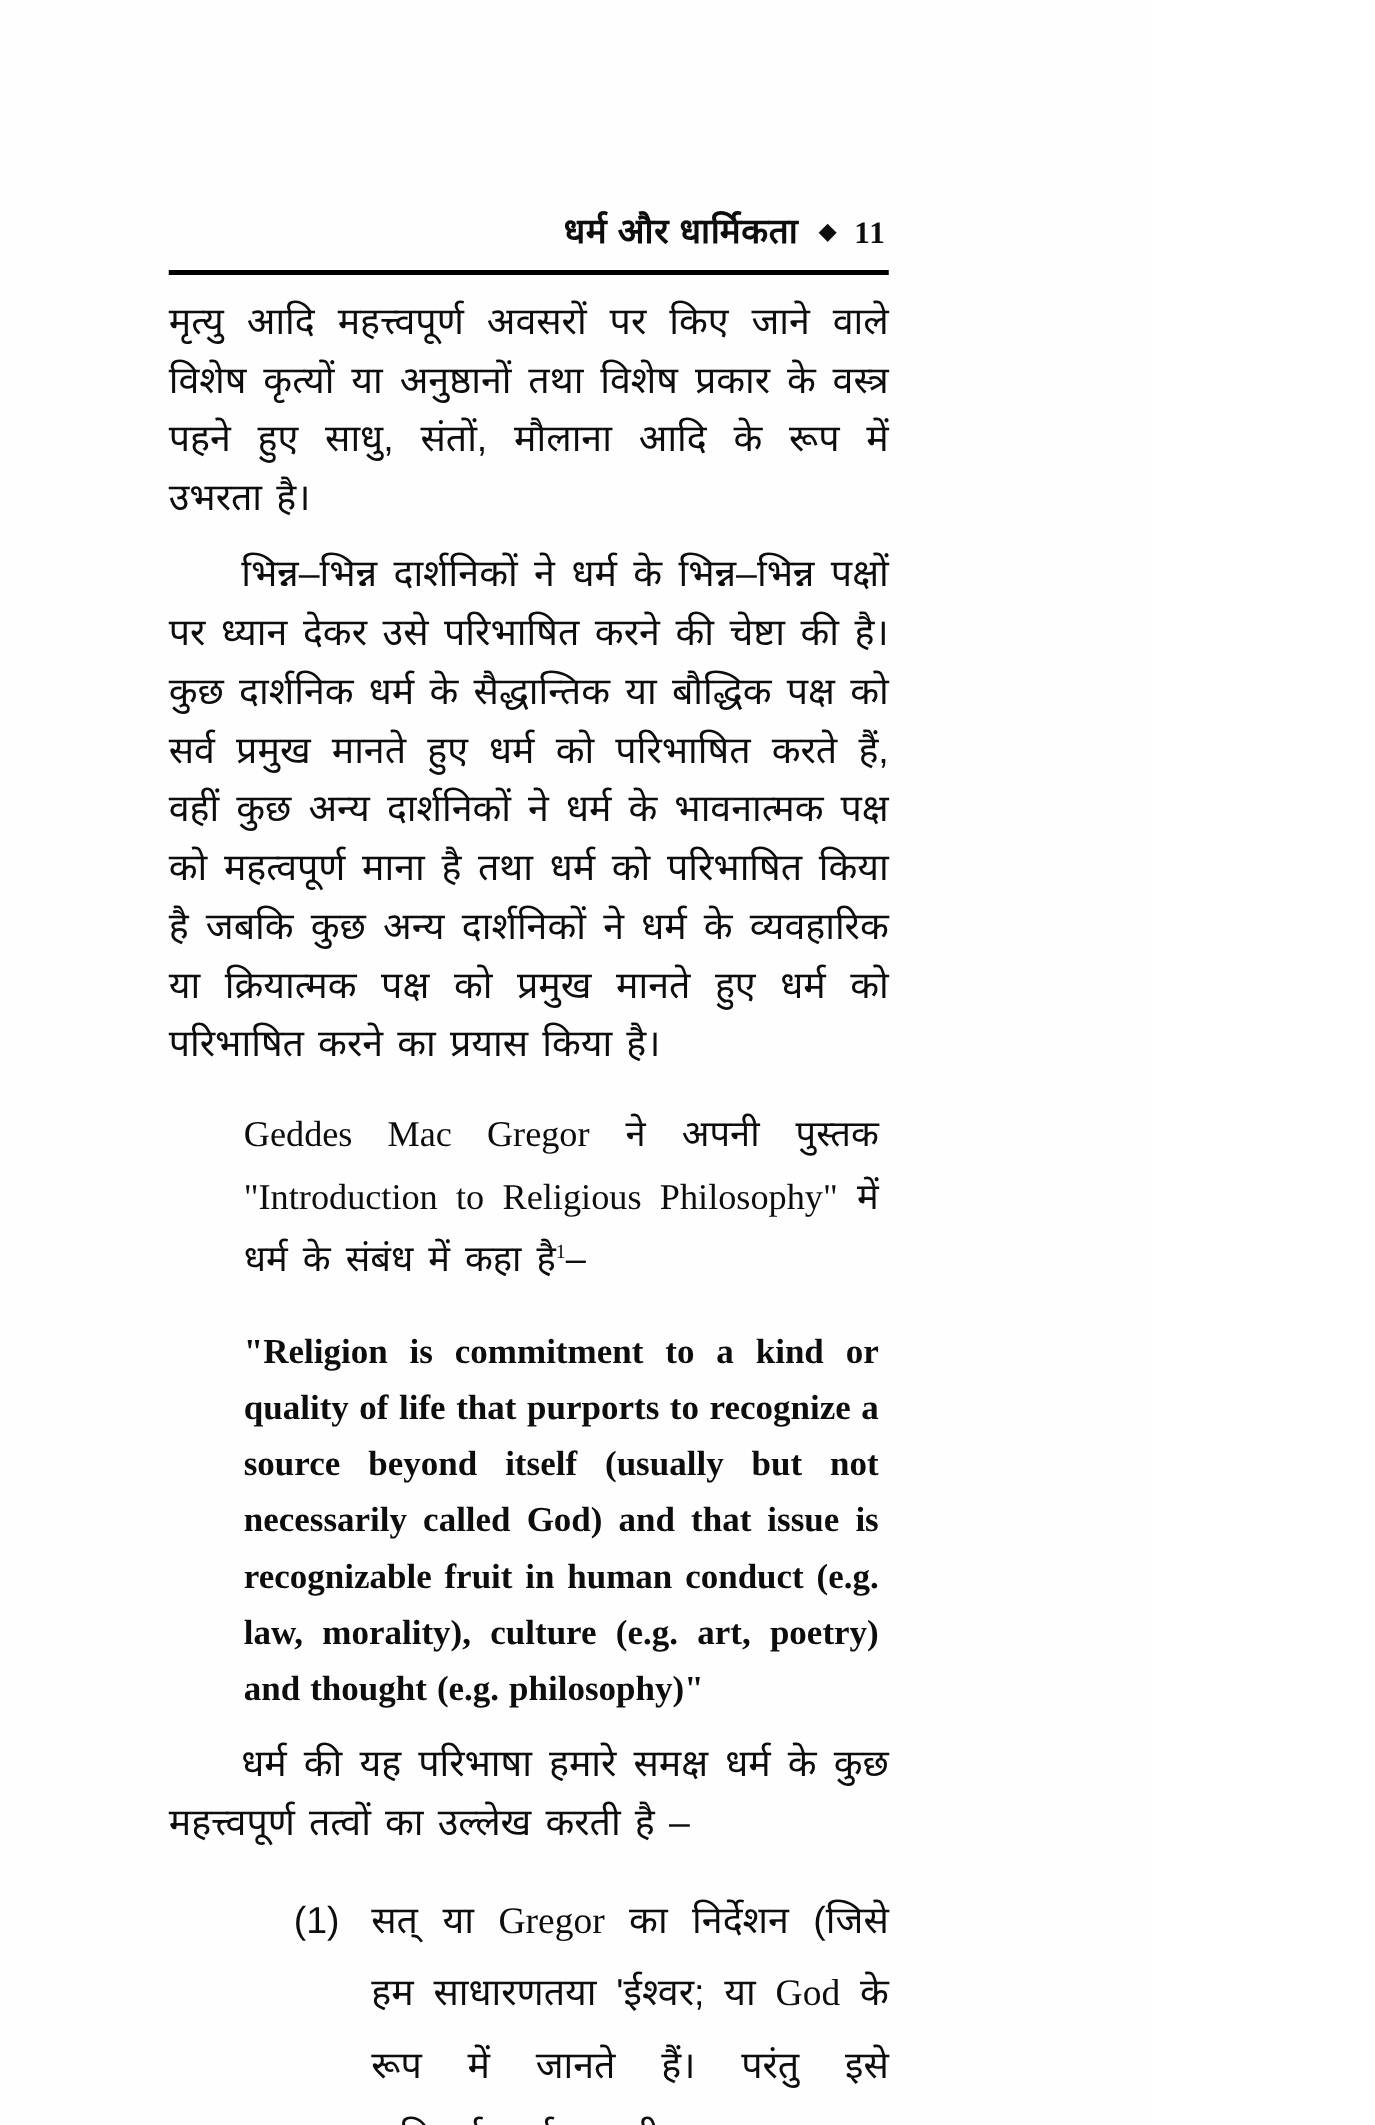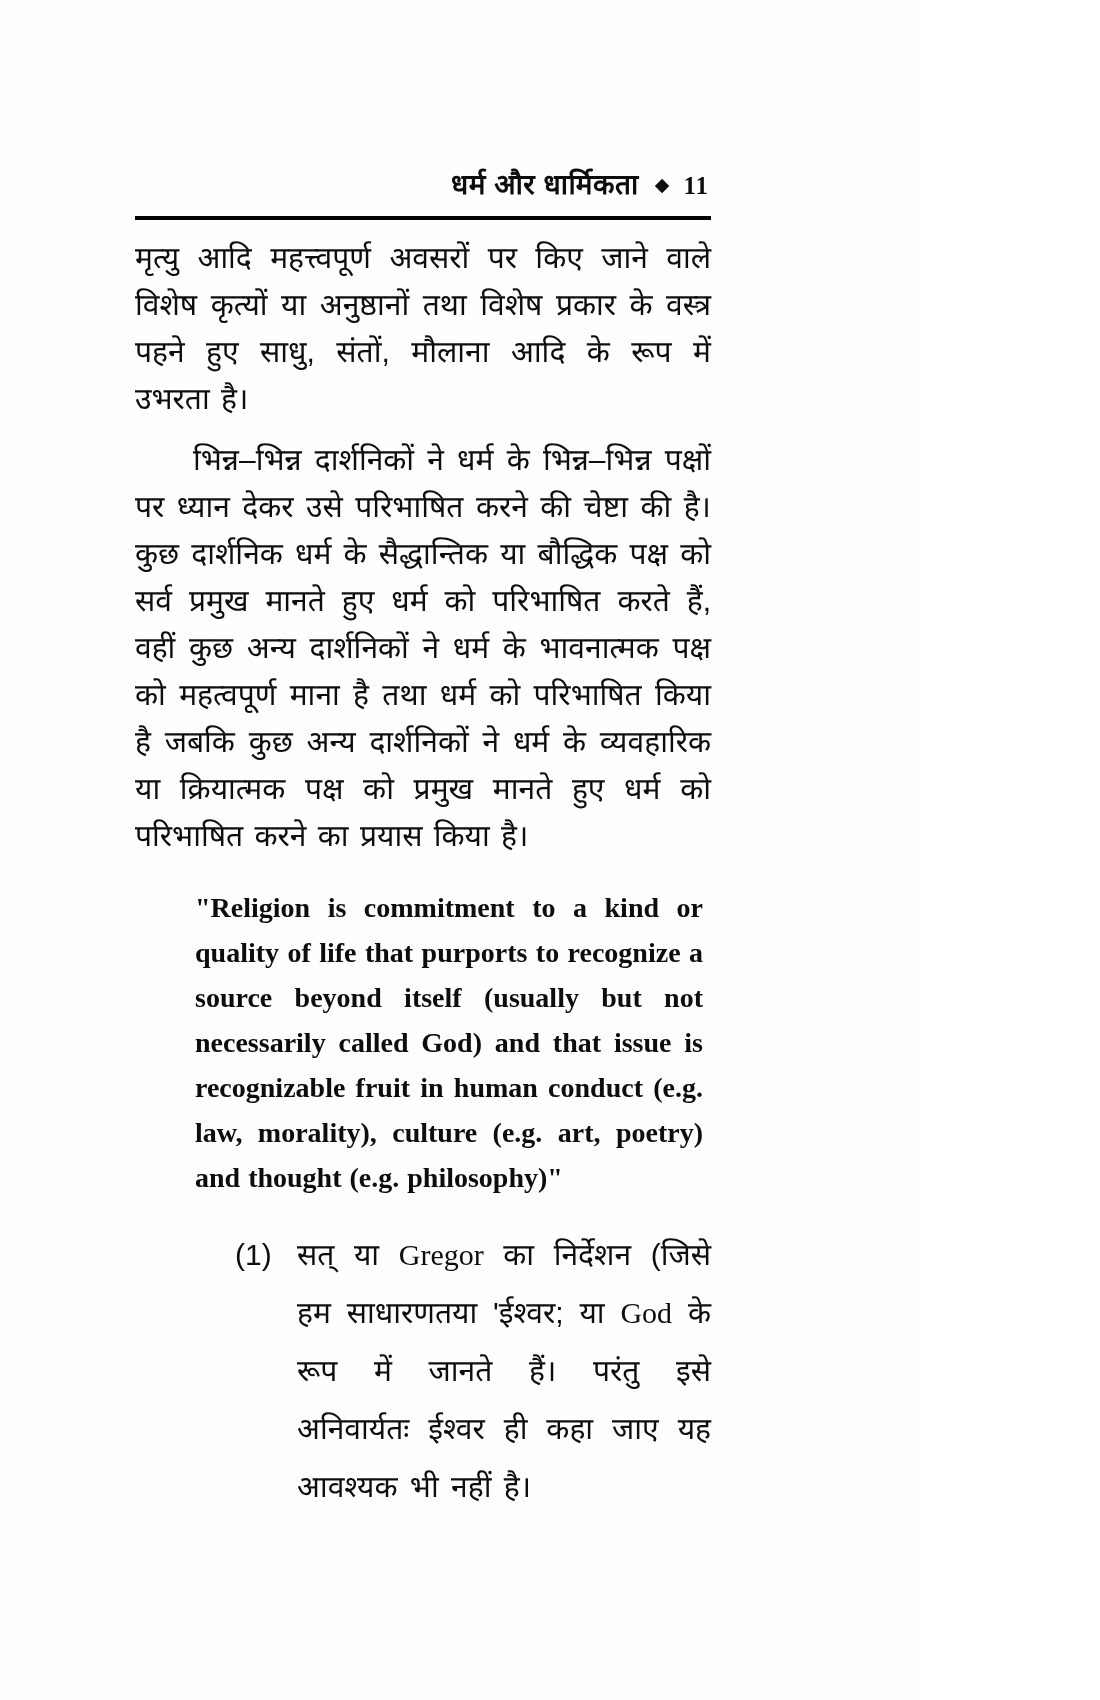--- a/index.html
+++ b/index.html
@@ -113,22 +113,24 @@
     <span class="header-title">धर्म और धार्मिकता</span><span class="diamond">◆</span><span class="page-number">11</span>
   </header>
 
   <div class="rule"></div>
 
   <p class="body noindent">मृत्यु आदि महत्त्वपूर्ण अवसरों पर किए जाने वाले विशेष कृत्यों या अनुष्ठानों तथा विशेष प्रकार के वस्त्र पहने हुए साधु, संतों, मौलाना आदि के रूप में उभरता है।</p>
 
 
   <p class="body">भिन्न–भिन्न दार्शनिकों ने धर्म के भिन्न–भिन्न पक्षों पर ध्यान देकर उसे परिभाषित करने की चेष्टा की है। कुछ दार्शनिक धर्म के सैद्धान्तिक या बौद्धिक पक्ष को सर्व प्रमुख मानते हुए धर्म को परिभाषित करते हैं, वहीं कुछ अन्य दार्शनिकों ने धर्म के भावनात्मक पक्ष को महत्वपूर्ण माना है तथा धर्म को परिभाषित किया है जबकि कुछ अन्य दार्शनिकों ने धर्म के व्यवहारिक या क्रियात्मक पक्ष को प्रमुख मानते हुए धर्म को परिभाषित करने का प्रयास किया है।</p>
 
+  <p class="intro"><span class="latin">Geddes Mac Gregor</span><span> ने अपनी पुस्तक </span><span class="latin">"Introduction to Religious Philosophy"</span><span> में धर्म के संबंध में कहा है</span><span class="sup">1</span><span>–</span></p>
 
   <p class="quote">"Religion is commitment to a kind or quality of life that purports to recognize a source beyond itself (usually but not necessarily called God) and that issue is recognizable fruit in human conduct (e.g. law, morality), culture (e.g. art, poetry) and thought (e.g. philosophy)"</p>
 
+  <p class="body">धर्म की यह परिभाषा हमारे समक्ष धर्म के कुछ महत्त्वपूर्ण तत्वों का उल्लेख करती है –</p>
 
   <div class="list-item">
     <span class="list-num">(1)</span>
     <span class="list-text"><span>सत् या </span><span class="latin">Gregor</span><span> का निर्देशन (जिसे हम साधारणतया 'ईश्वर; या </span><span class="latin">God</span><span> के रूप में जानते हैं। परंतु इसे अनिवार्यतः ईश्वर ही कहा जाए यह आवश्यक भी नहीं है।</span></span>
   </div>
 
 </div>
 
 </body></html>

